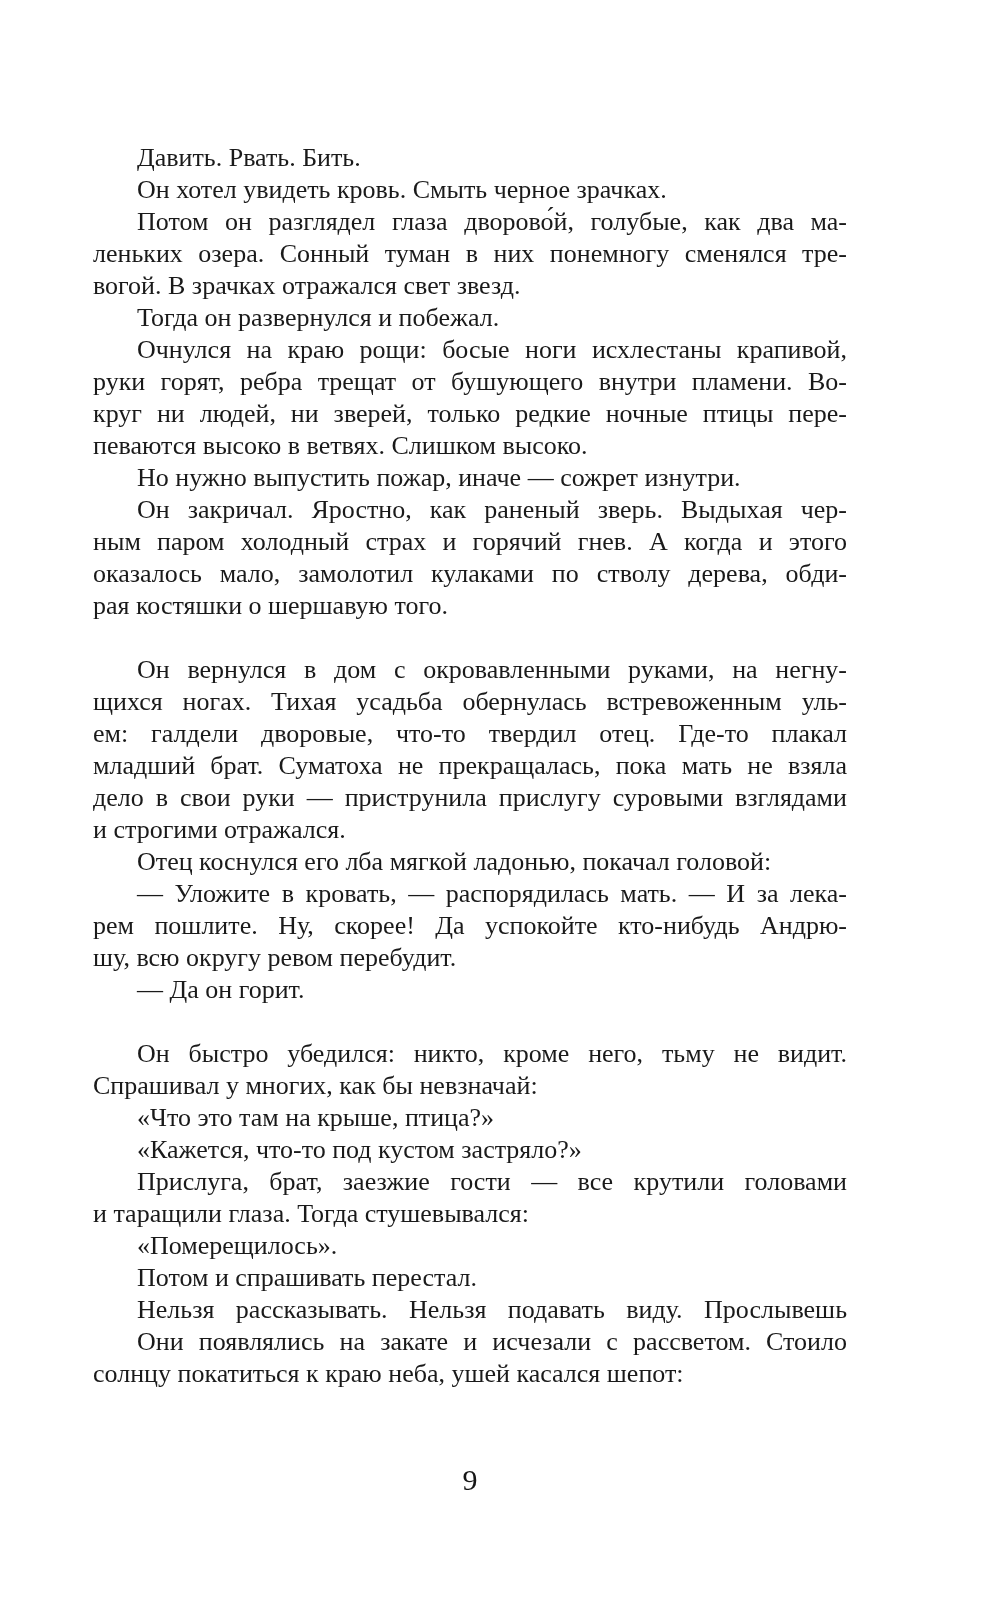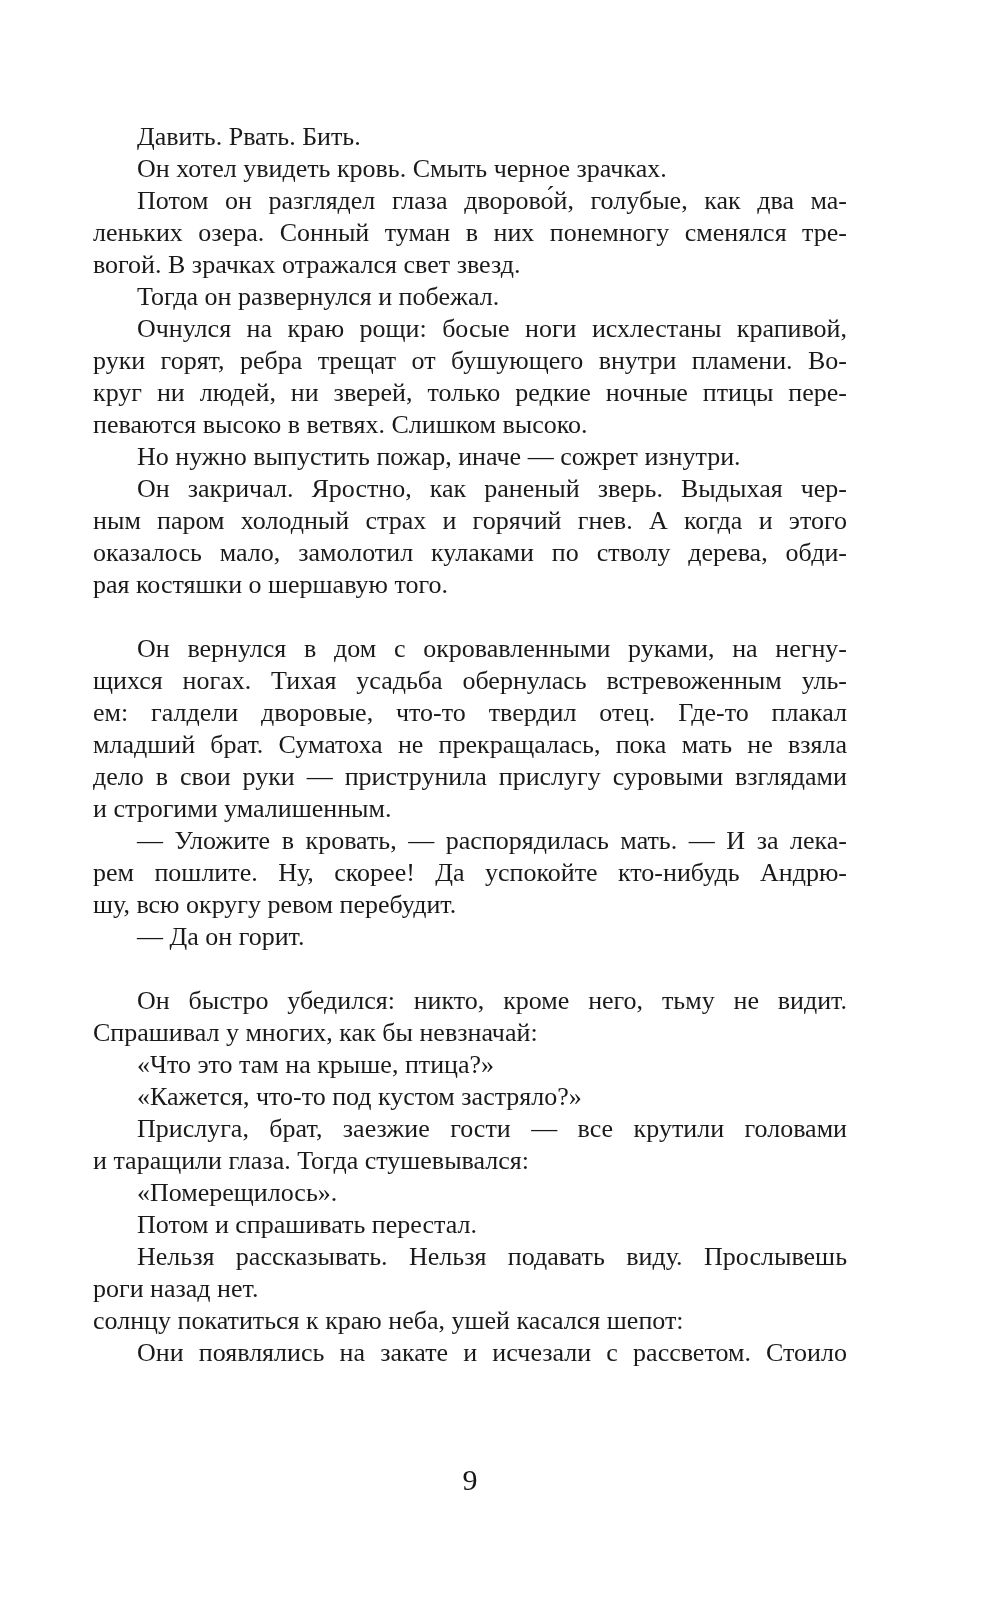--- a/index.html
+++ b/index.html
@@ -12,21 +12,21 @@
     width: 1000px;
     height: 1616px;
     background: #ffffff;
     overflow: hidden;
     font-family: "Liberation Serif", "DejaVu Serif", serif;
     color: #1a1a1a;
   }
   .text-block {
     position: absolute;
     left: 93px;
-    top: 121px;
+    top: 142px;
     width: 754px;
     font-size: 26px;
     line-height: 32px;
     font-weight: 400;
     -webkit-font-smoothing: antialiased;
   }
   .paragraph {
     margin: 0;
   }
   .line {
@@ -89,21 +89,24 @@
         <div class="line">оказалось мало, замолотил кулаками по стволу дерева, обди-</div>
         <div class="line last">рая костяшки о шершавую того.</div>
       </div>
       <div class="spacer"></div>
       <div class="paragraph">
         <div class="line first">Он вернулся в дом с окровавленными руками, на негну-</div>
         <div class="line">щихся ногах. Тихая усадьба обернулась встревоженным уль-</div>
         <div class="line">ем: галдели дворовые, что-то твердил отец. Где-то плакал</div>
         <div class="line">младший брат. Суматоха не прекращалась, пока мать не взяла</div>
         <div class="line">дело в свои руки — приструнила прислугу суровыми взглядами</div>
-        <div class="line last">и строгими умалишенным.</div>
+        <div class="line last">и строгими отражался.</div>
+      </div>
+      <div class="paragraph">
+        <div class="line first last">Отец коснулся его лба мягкой ладонью, покачал головой:</div>
       </div>
       <div class="paragraph">
         <div class="line first">— Уложите в кровать, — распорядилась мать. — И за лека-</div>
         <div class="line">рем пошлите. Ну, скорее! Да успокойте кто-нибудь Андрю-</div>
         <div class="line last">шу, всю округу ревом перебудит.</div>
       </div>
       <div class="paragraph">
         <div class="line first last">— Да он горит.</div>
       </div>
       <div class="spacer"></div>
@@ -122,21 +125,20 @@
         <div class="line last">и таращили глаза. Тогда стушевывался:</div>
       </div>
       <div class="paragraph">
         <div class="line first last">«Померещилось».</div>
       </div>
       <div class="paragraph">
         <div class="line first last">Потом и спрашивать перестал.</div>
       </div>
       <div class="paragraph">
         <div class="line first">Нельзя рассказывать. Нельзя подавать виду. Прослывешь</div>
-        <div class="line last">роги назад нет.</div>
       </div>
       <div class="paragraph">
+        <div class="line first">Они появлялись на закате и исчезали с рассветом. Стоило</div>
         <div class="line last">солнцу покатиться к краю неба, ушей касался шепот:</div>
-        <div class="line first">Они появлялись на закате и исчезали с рассветом. Стоило</div>
       </div>
     </div>
   <div class="page-number">9</div>
 </div>
 
 </body></html>

